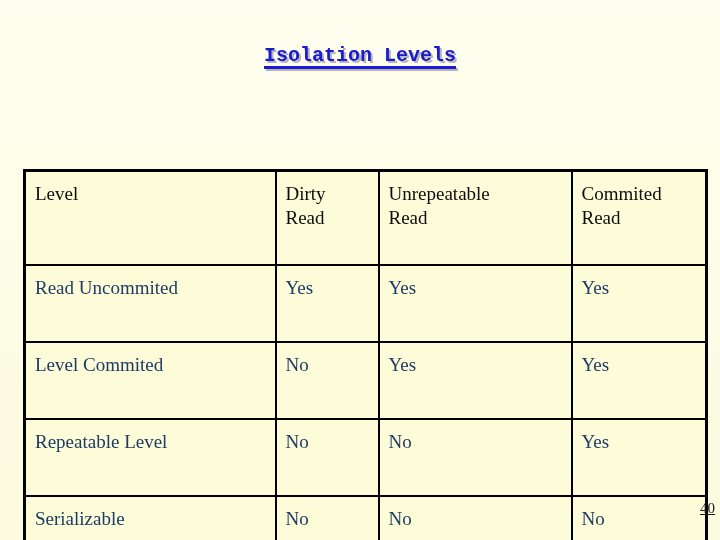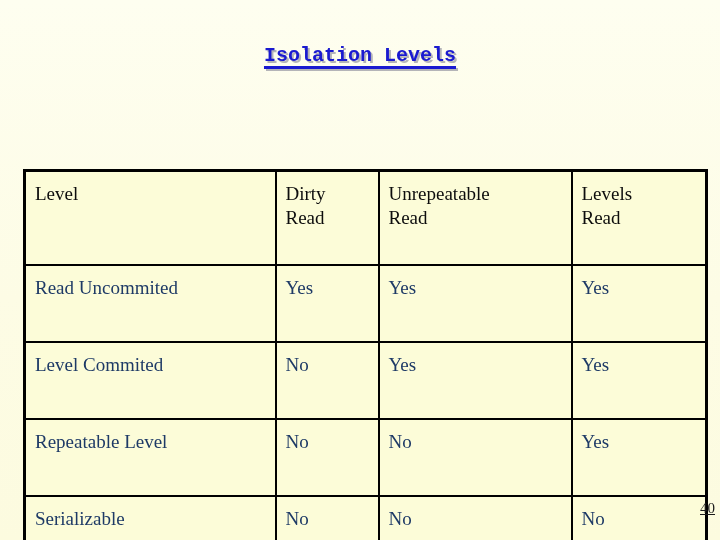--- a/index.html
+++ b/index.html
@@ -138,21 +138,21 @@
           </td>
           <td>
             <span class="hdr-line">Dirty</span>
             <span class="hdr-line">Read</span>
           </td>
           <td>
             <span class="hdr-line">Unrepeatable</span>
             <span class="hdr-line">Read</span>
           </td>
           <td>
-            <span class="hdr-line">Levels</span>
+            <span class="hdr-line">Commited</span>
             <span class="hdr-line">Read</span>
           </td>
         </tr>
 
         <tr class="data-row">
           <td>Read Uncommited</td>
           <td>Yes</td>
           <td>Yes</td>
           <td>Yes</td>
         </tr>

